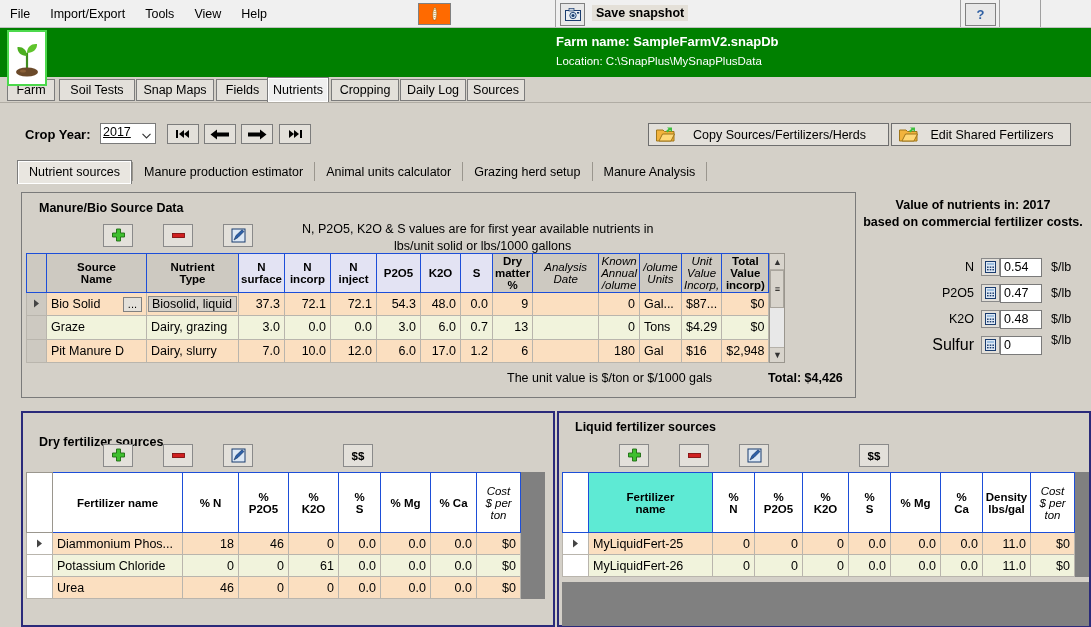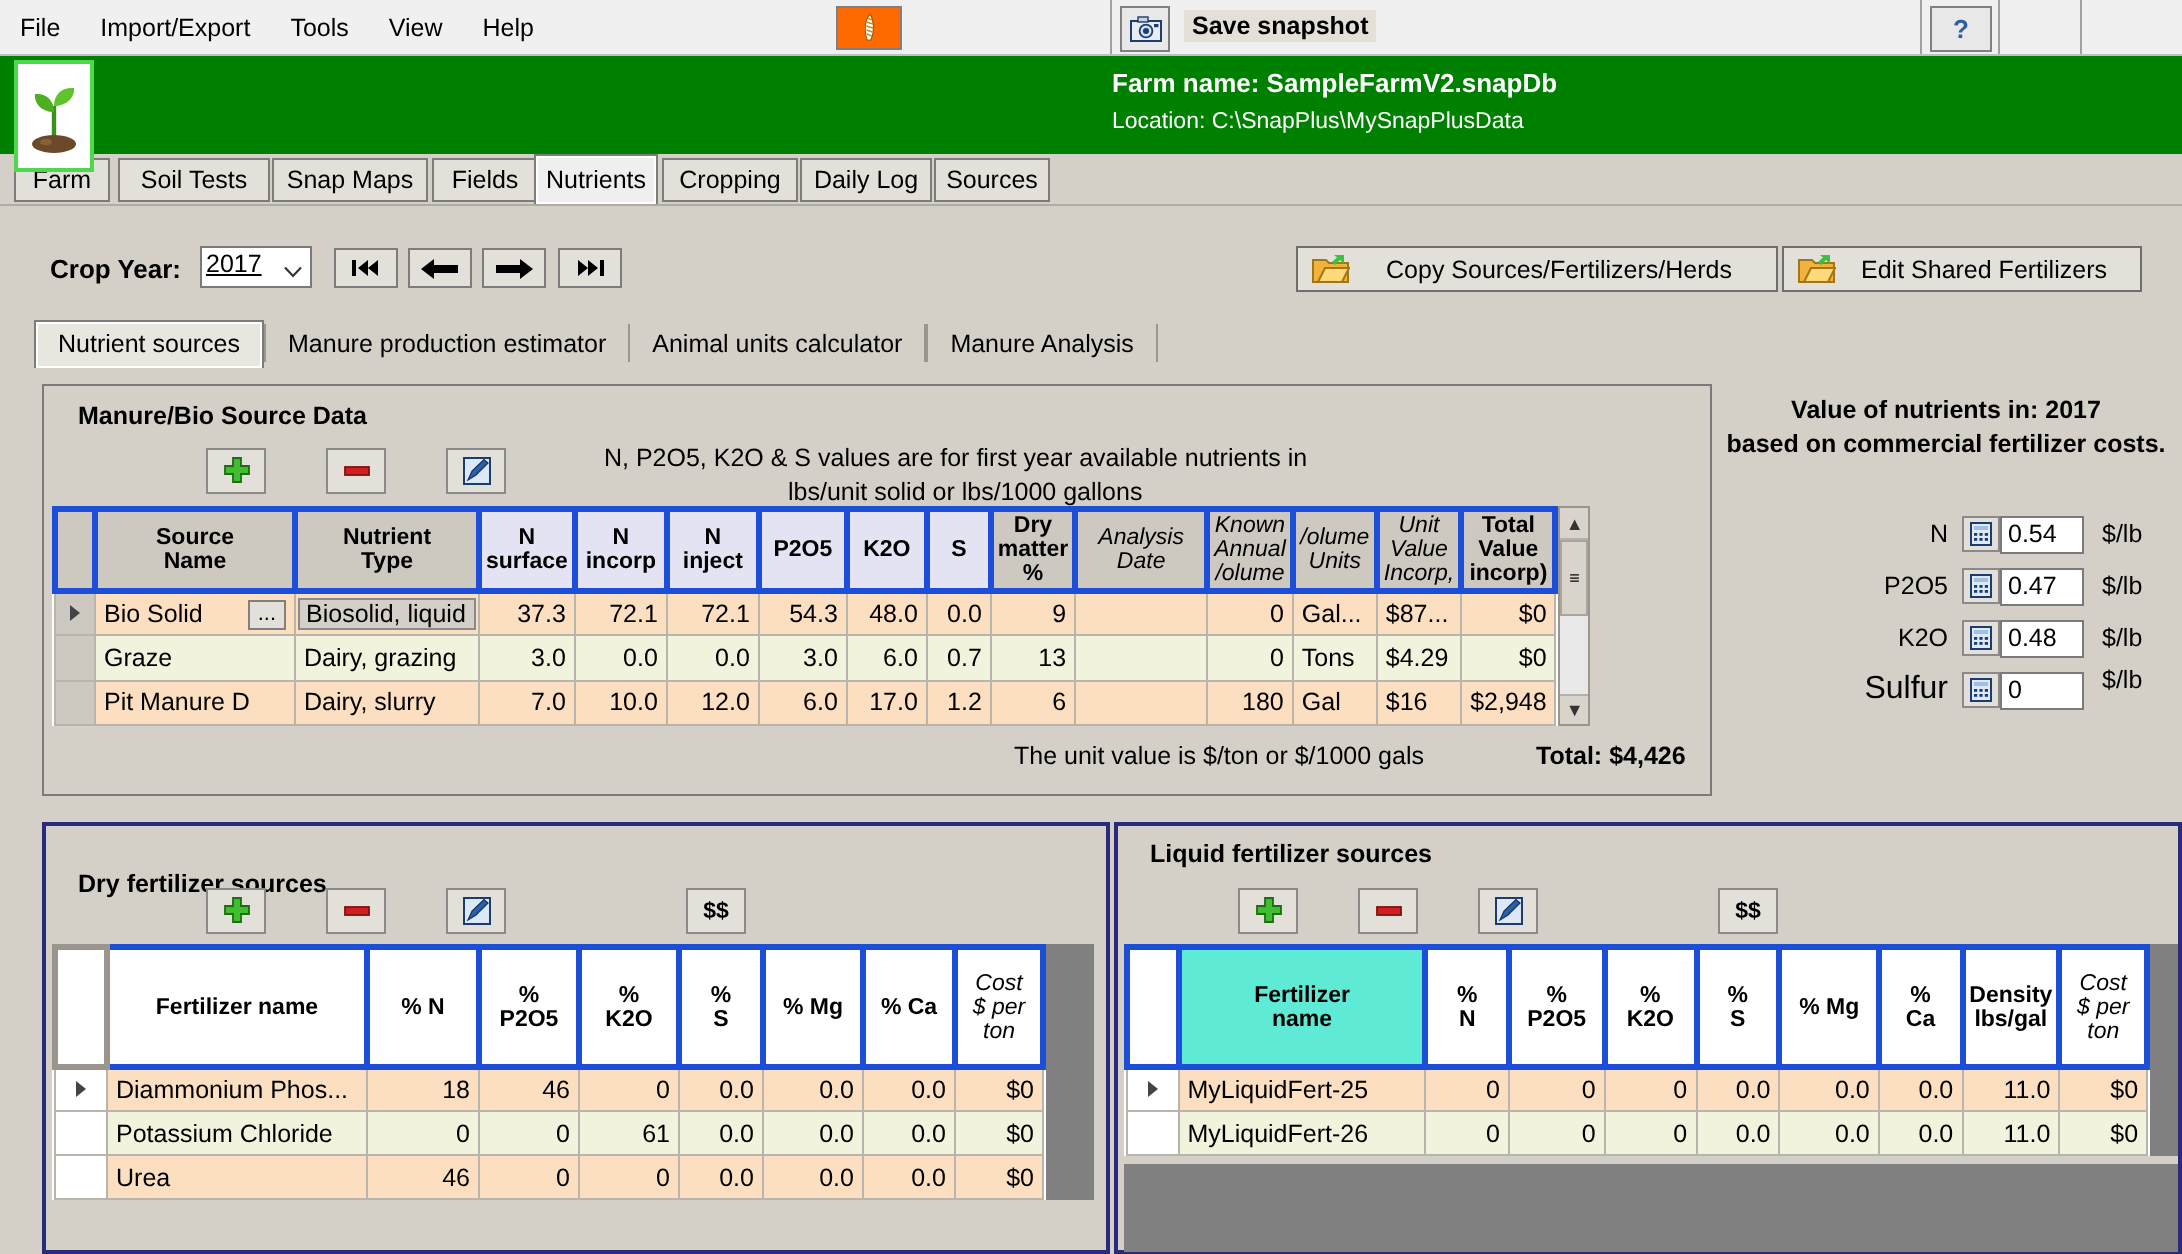--- a/index.html
+++ b/index.html
@@ -106,21 +106,21 @@
   .panel-title{font-weight:bold;font-size:12.5px;}
   .iconbtn{
     width:30px;height:23px;border:1px solid #8a8a8a;background:#e3e0da;
     display:flex;align-items:center;justify-content:center;box-sizing:border-box;
   }
   .note{font-size:12.5px;}
 
   
   table.grid{border-collapse:collapse;table-layout:fixed;background:#fff;}
   table.grid th{
-    background:#cdc9c1;border:3px solid #1d4ed8;
+    background:#cdc9c1;border:1px solid #1d4ed8;
     font-size:11.5px;font-weight:bold;padding:1px 2px;
     text-align:center;vertical-align:middle;line-height:12px;
   }
   table.grid th.lav{background:#e3e3f3;}
   table.grid th.ital{font-style:italic;font-weight:normal;}
   table.grid td{
     border:1px solid #b9b5ad;font-size:12.5px;padding:1px 4px;height:22px;
     box-sizing:border-box;white-space:nowrap;overflow:hidden;
   }
   tr.odd td{background:#fbdfc0;}
@@ -264,20 +264,21 @@
   <span class="blabel">Edit Shared Fertilizers</span>
 </div>
 
 <div class="subtabs">
   <div class="subtab active">Nutrient sources</div>
   <div class="subdiv"></div>
   <div class="subtab">Manure production estimator</div>
   <div class="subdiv"></div>
   <div class="subtab">Animal units calculator</div>
   <div class="subdiv"></div>
+  <div class="subtab">Grazing herd setup</div>
   <div class="subdiv"></div>
   <div class="subtab">Manure Analysis</div>
   <div class="subdiv"></div>
 </div>
 
 <div class="panel" style="left:21px;top:192px;width:835px;height:206px;">
   <div class="panel-title" style="position:absolute;left:17px;top:8px;">Manure/Bio Source Data</div>
 
   <div class="iconbtn" style="position:absolute;left:81px;top:31px;">
     <svg width="15" height="15" viewBox="0 0 15 15">

